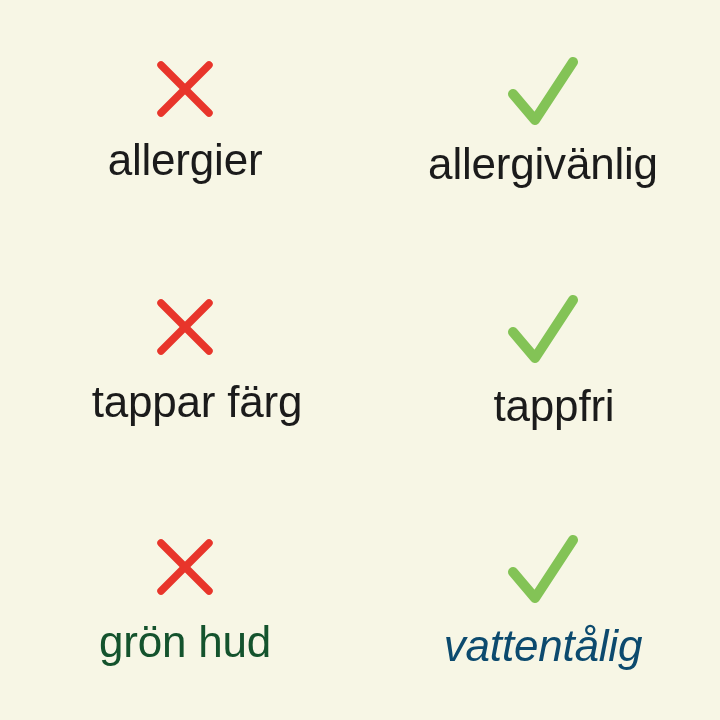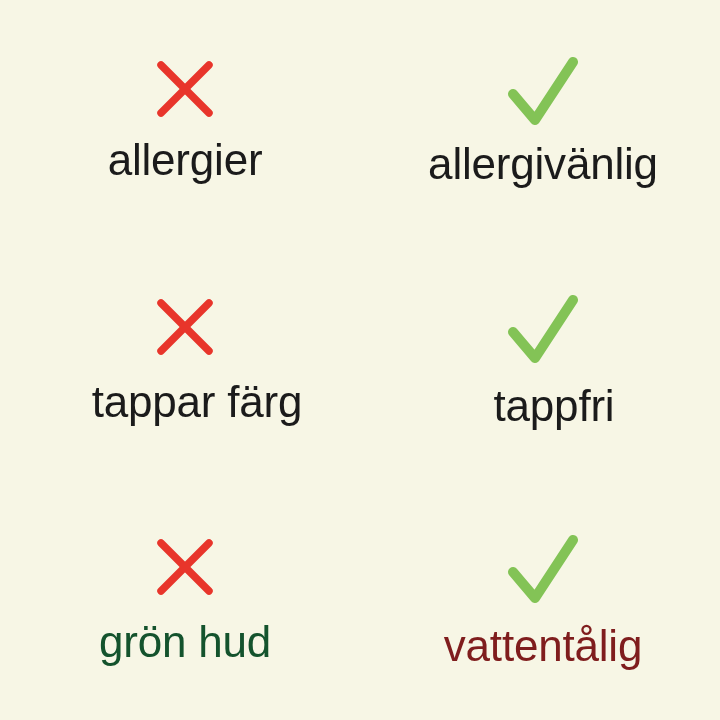--- a/index.html
+++ b/index.html
@@ -117,17 +117,17 @@
           <line x1="55" y1="7" x2="7" y2="55"></line>
         </g>
       </svg>
       <div class="label" style="color: #14532d;">grön hud</div>
     </div>
 
     <div class="cell col-right r3">
       <svg class="mark check" viewBox="0 0 76 78" aria-hidden="true">
         <polyline points="8,40 30,66 68,8" stroke="#83c356" stroke-width="10" stroke-linecap="round" stroke-linejoin="round" fill="none"></polyline>
       </svg>
-      <div class="label" style="color: #7f1d1d;">vattentålig</div>
+      <div class="label" style="color: #0c4a6e; font-style: italic;">vattentålig</div>
     </div>
 
   </div>
 </div>
 
 </body></html>

